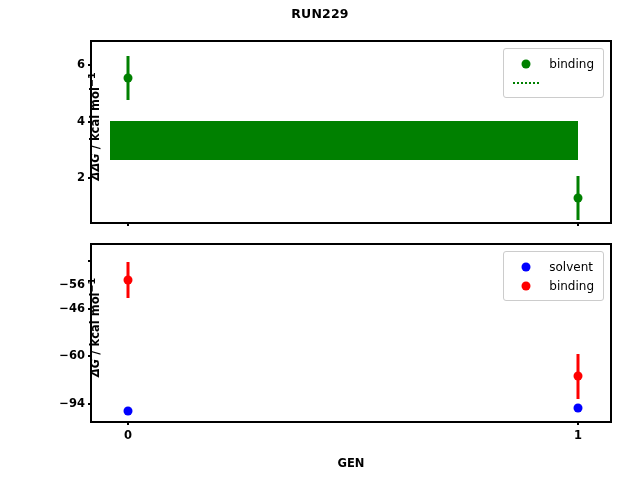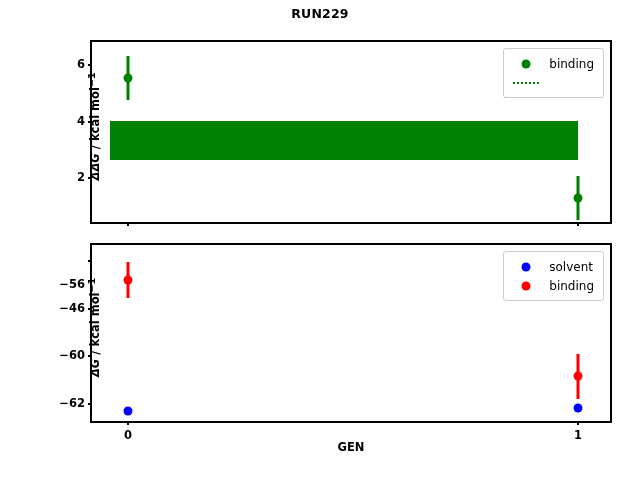--- a/index.html
+++ b/index.html
@@ -113,21 +113,21 @@
     top: 74px;
     width: 160px;
     text-align: center;
   }
   .ylabel .upright {
     font-style: normal;
   }
   #xlabel {
     position: absolute;
     left: 90px;
-    top: 440px;
+    top: 456px;
     width: 522px;
     text-align: center;
     font-size: 11.5px;
     font-weight: bold;
     color: #000000;
   }
   
   .errbar {
     position: absolute;
     width: 3px;
@@ -248,21 +248,21 @@
         <div class="errbar" style="left: 486px; top: 160.342px; height: 4.73684px; background: rgb(0, 0, 255);"></div>
         <div class="marker" style="left: 486px; top: 162.711px; background: rgb(0, 0, 255);"></div>
         <div class="errbar" style="left: 36px; top: 17.2895px; height: 35.5263px; background: rgb(255, 0, 0);"></div>
         <div class="marker" style="left: 36px; top: 35.0526px; background: rgb(255, 0, 0);"></div>
         <div class="errbar" style="left: 486px; top: 108.947px; height: 45px; background: rgb(255, 0, 0);"></div>
         <div class="marker" style="left: 486px; top: 131.447px; background: rgb(255, 0, 0);"></div>
       </div>
 
     <div id="bottom-ticks">
         <div class="ytick-mark" style="top: 157.5px;"></div>
-        <div class="ytick-label" style="top: 157.5px;">−62</div>
+        <div class="ytick-label" style="top: 157.5px;">−94</div>
         <div class="ytick-mark" style="top: 110.132px;"></div>
         <div class="ytick-label" style="top: 110.132px;">−60</div>
         <div class="ytick-mark" style="top: 62.7632px;"></div>
         <div class="ytick-label" style="top: 62.7632px;">−46</div>
         <div class="ytick-mark" style="top: 15.3947px;"></div>
         <div class="ytick-label" style="top: 15.3947px; margin-top: 24px;">−56</div>
       </div>
     <div id="bottom-xticks">
         <div class="xtick-mark" style="left: 35px;"></div>
         <div class="xtick-label" style="left: 36px;">0</div>

